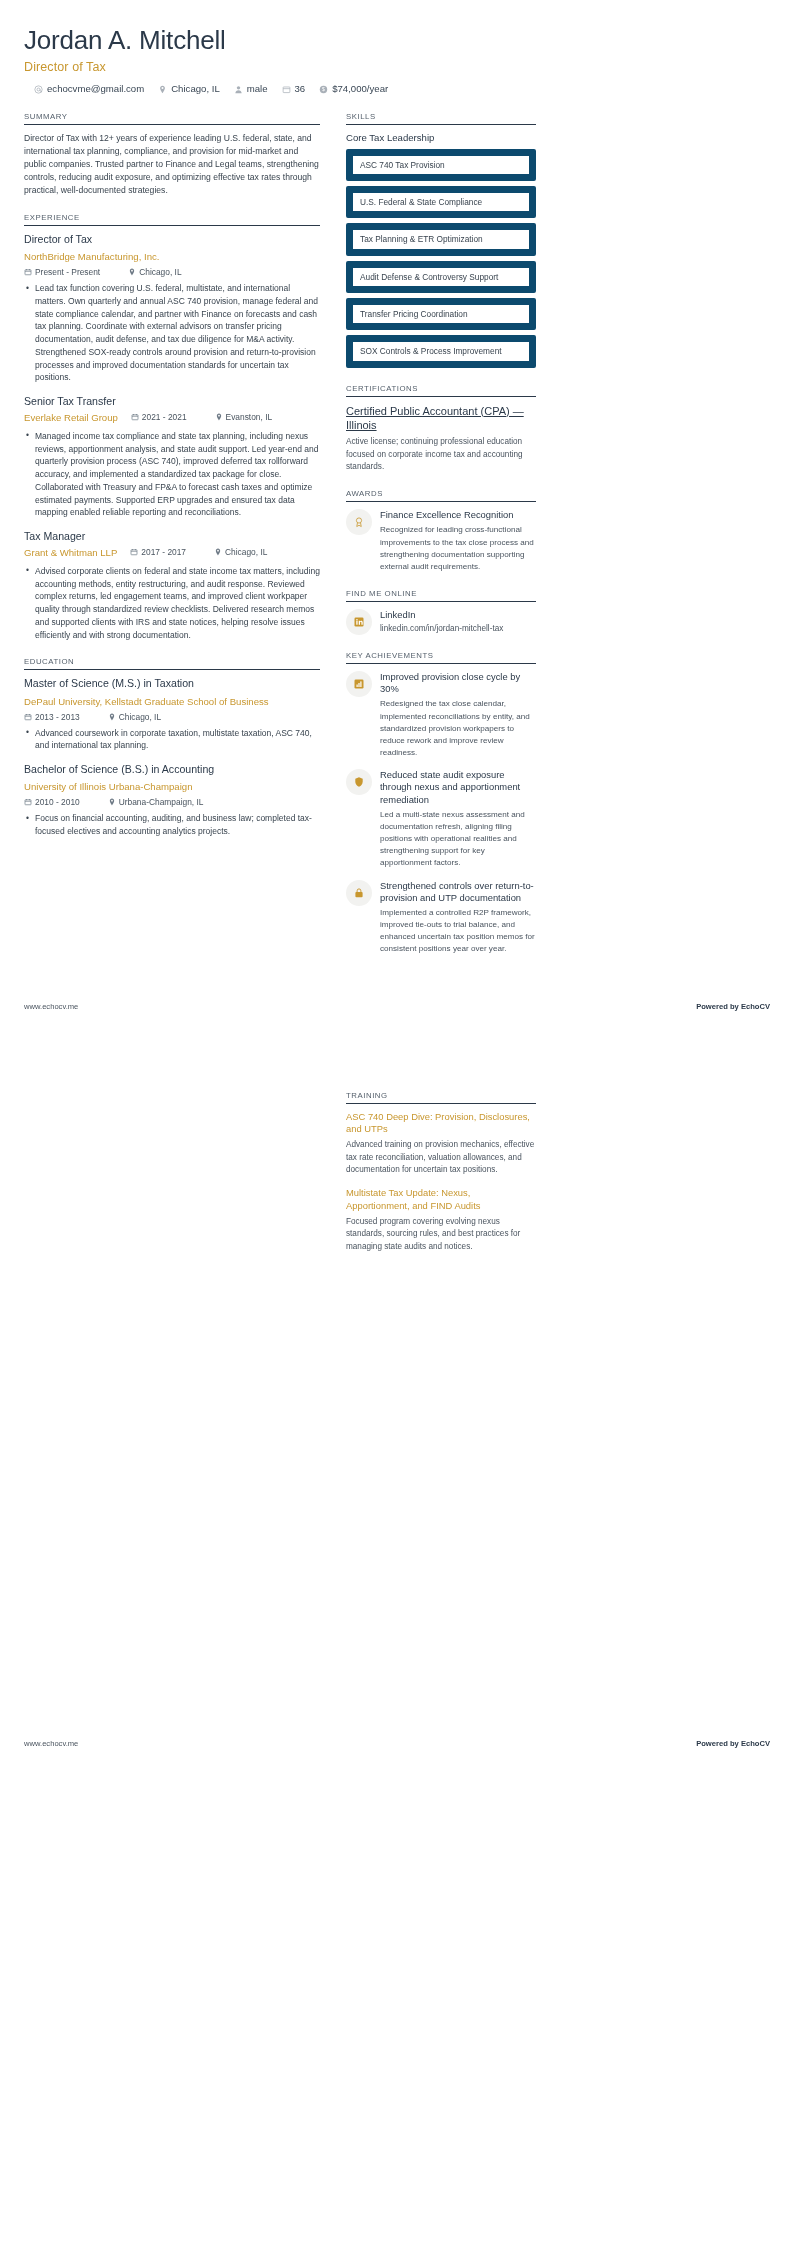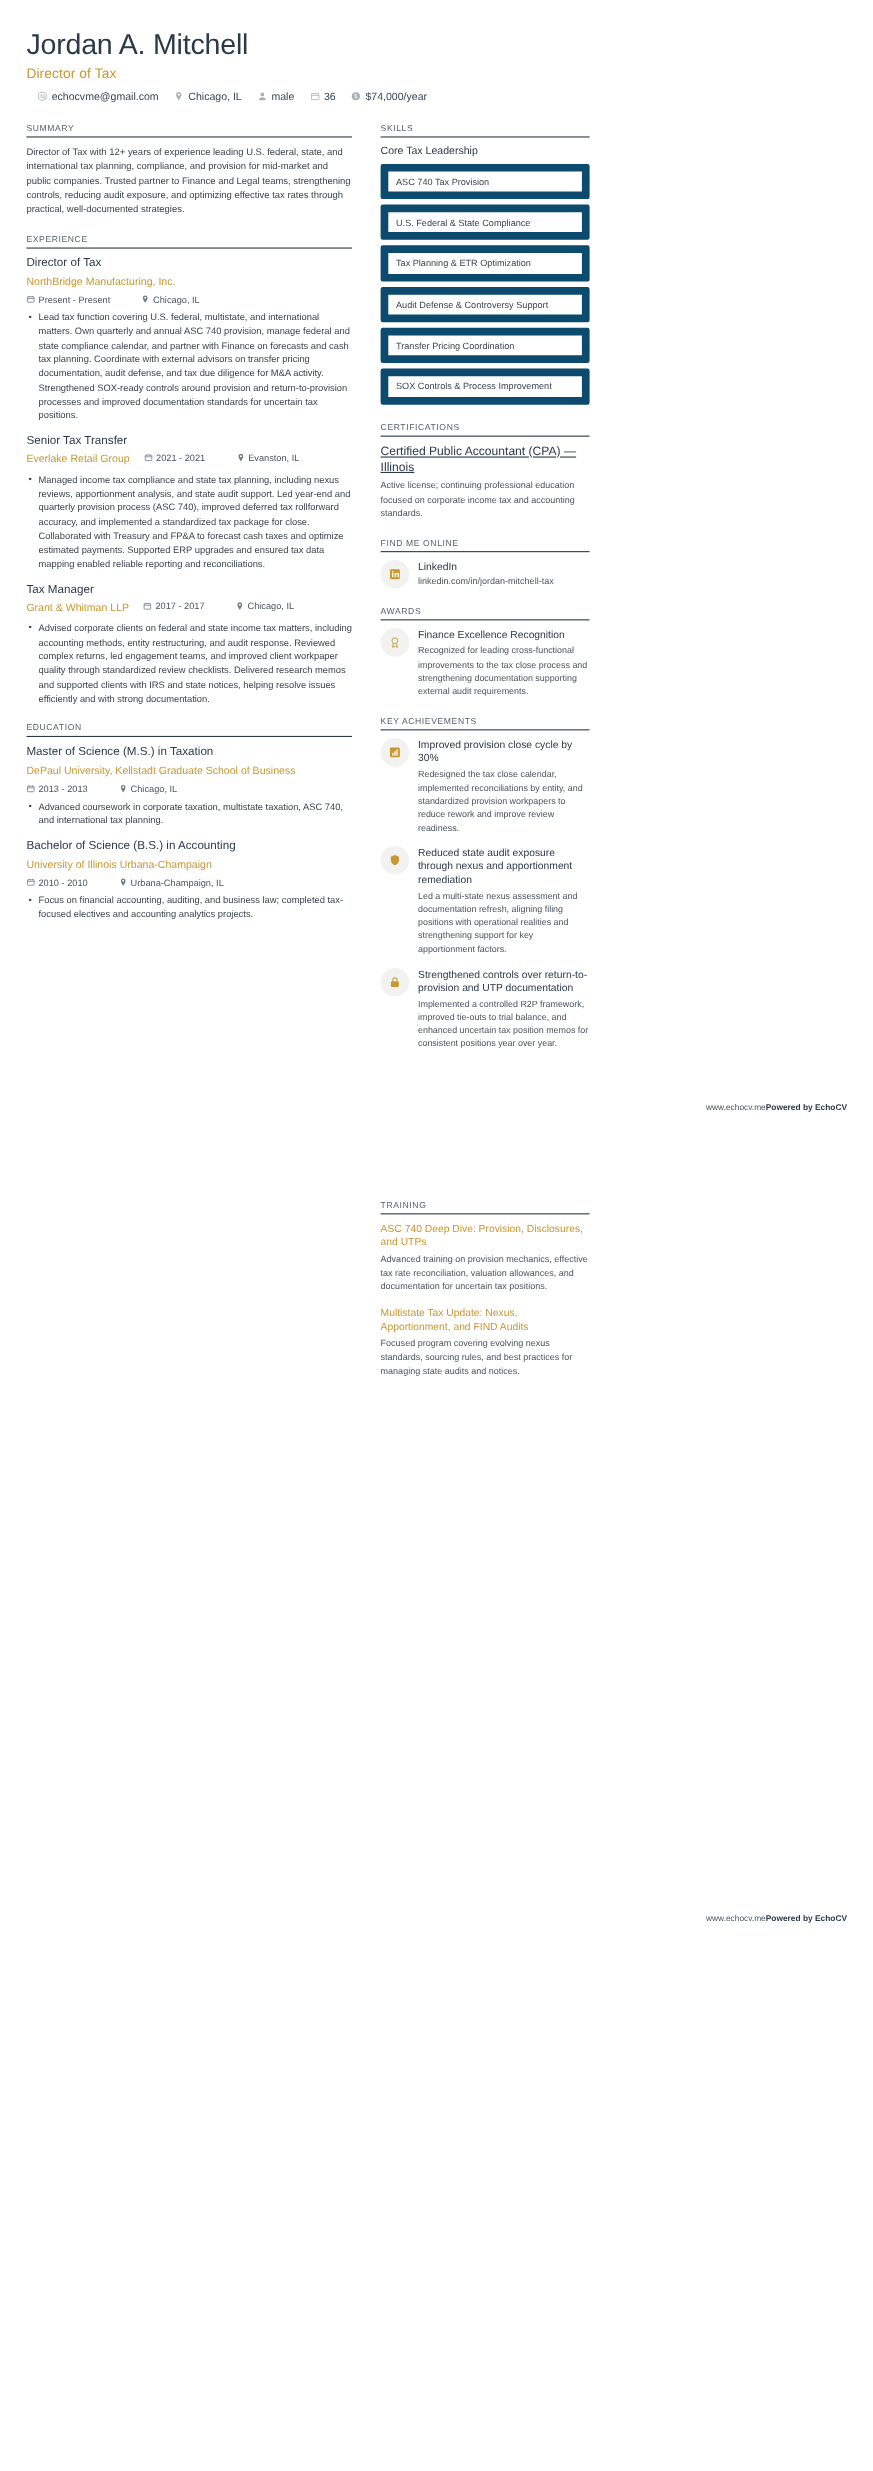--- a/index.html
+++ b/index.html
@@ -33,21 +33,21 @@
   .contact-row {
     display: flex;
     flex-wrap: wrap;
     align-items: center;
     gap: 14px;
     margin-top: 9px;
     font-size: 9.6px;
     color: #394654;
     padding-left: 10px;
   }
-  .contact-item { display: flex; align-items: flex-start; gap: 4px; }
+  .contact-item { display: flex; align-items: flex-end; gap: 4px; }
   .ci-icon {
     width: 9px; height: 9px;
     display: inline-flex; align-items: center; justify-content: center;
     color: #a9b0b8;
     flex: 0 0 auto;
   }
   .ci-icon svg { width: 9px; height: 9px; display: block; }
 
   
   .columns {
@@ -198,21 +198,21 @@
     font-size: 9.4px;
     color: #c8972f;
     line-height: 1.32;
     margin-bottom: 4px;
   }
   .training-item { margin-bottom: 11px; }
 
   
   .page-footer {
     display: flex;
-    justify-content: flex-end;
+    justify-content: space-between;
     align-items: center;
     font-size: 7.6px;
     color: #4a545f;
     padding: 0 24px;
   }
   .footer-brand { font-weight: 700; color: #2b3949; }
   .footer-brand .accent { color: #2b3949; }
 </style>
 </head>
 <body>
@@ -454,56 +454,56 @@
         </div>
 
         <div class="section">
           <div class="sec-label">CERTIFICATIONS</div>
           <div class="sec-rule"></div>
           <div class="cert-title">Certified Public Accountant (CPA) — Illinois</div>
           <div class="small-text">Active license; continuing professional education focused on corporate income tax and accounting standards.</div>
         </div>
 
         <div class="section">
+          <div class="sec-label">AWARDS</div>
+          <div class="sec-rule"></div>
+          <div class="media-item">
+            <span class="media-icon">
+              <svg viewBox="0 0 24 24" fill="none" stroke="currentColor" stroke-width="1.6">
+                  <circle cx="12" cy="9" r="5.2"></circle>
+                  <path d="M9 13.5 7.5 21l4.5-2.4 4.5 2.4L15 13.5"></path>
+                </svg>
+            </span>
+            <div class="media-body">
+              <div class="media-title">Finance Excellence Recognition</div>
+              <div class="media-desc">Recognized for leading cross-functional improvements to the tax close process and strengthening documentation supporting external audit requirements.</div>
+            </div>
+          </div>
+        </div>
+
+        <div class="section">
           <div class="sec-label">FIND ME ONLINE</div>
           <div class="sec-rule"></div>
           <div class="media-item">
             <span class="media-icon">
               <svg viewBox="0 0 24 24" fill="currentColor">
                   <rect x="3" y="3" width="18" height="18" rx="2.5"></rect>
                   <rect x="6.6" y="9.6" width="2.6" height="7.8" fill="#ffffff"></rect>
                   <rect x="6.6" y="6.2" width="2.6" height="2.6" fill="#ffffff"></rect>
                   <path d="M11.5 17.4V9.6h2.5v1.1c.5-.8 1.4-1.3 2.5-1.3 1.8 0 2.9 1.1 2.9 3.3v4.7h-2.6v-4.2c0-1.1-.4-1.7-1.3-1.7s-1.5.6-1.5 1.8v4.1z" fill="#ffffff"></path>
                 </svg>
             </span>
             <div class="media-body">
               <div class="media-title">LinkedIn</div>
               <div class="media-link">linkedin.com/in/jordan-mitchell-tax</div>
             </div>
           </div>
         </div>
 
         <div class="section">
-          <div class="sec-label">AWARDS</div>
-          <div class="sec-rule"></div>
-          <div class="media-item">
-            <span class="media-icon">
-              <svg viewBox="0 0 24 24" fill="none" stroke="currentColor" stroke-width="1.6">
-                  <circle cx="12" cy="9" r="5.2"></circle>
-                  <path d="M9 13.5 7.5 21l4.5-2.4 4.5 2.4L15 13.5"></path>
-                </svg>
-            </span>
-            <div class="media-body">
-              <div class="media-title">Finance Excellence Recognition</div>
-              <div class="media-desc">Recognized for leading cross-functional improvements to the tax close process and strengthening documentation supporting external audit requirements.</div>
-            </div>
-          </div>
-        </div>
-
-        <div class="section">
           <div class="sec-label">KEY ACHIEVEMENTS</div>
           <div class="sec-rule"></div>
 
           <div class="media-item">
             <span class="media-icon">
               <svg viewBox="0 0 24 24" fill="currentColor">
                   <rect x="3" y="3" width="18" height="18" rx="2.5"></rect>
                   <rect x="7" y="13" width="2.4" height="5" fill="#ffffff"></rect>
                   <rect x="10.8" y="10" width="2.4" height="8" fill="#ffffff"></rect>
                   <rect x="14.6" y="6.8" width="2.4" height="11.2" fill="#ffffff"></rect>

